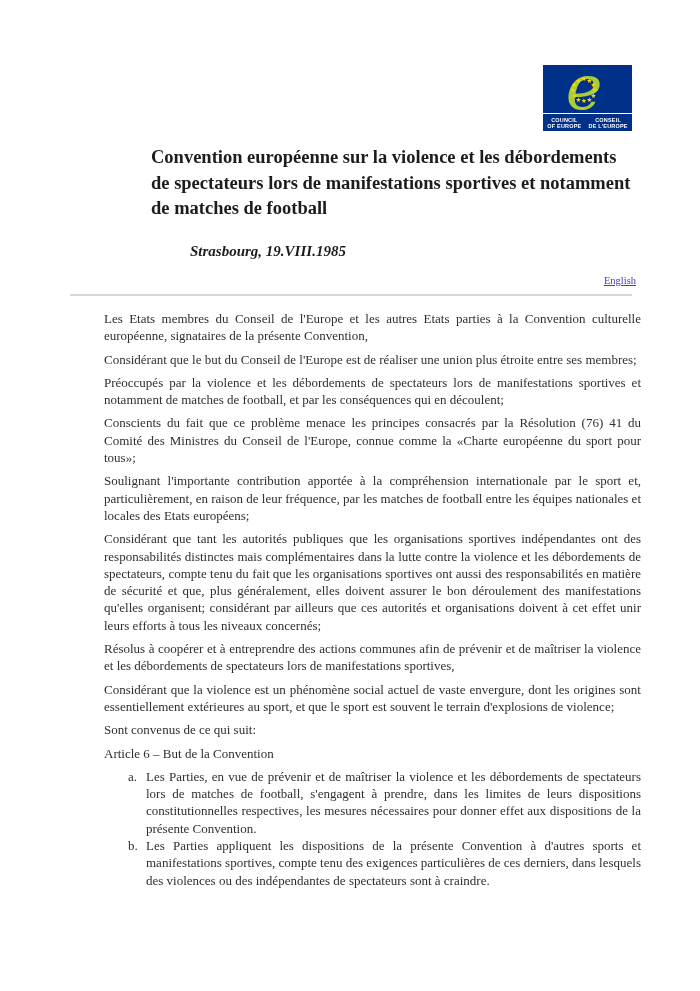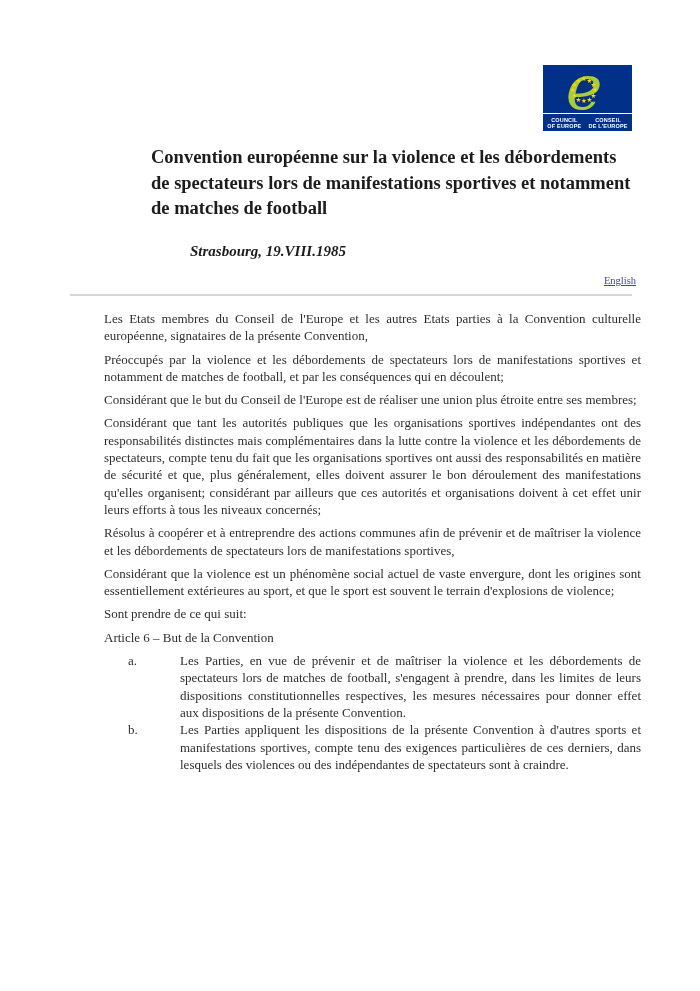--- a/index.html
+++ b/index.html
@@ -99,21 +99,20 @@
     margin-bottom: 0;
   }
   .list-item .marker {
     flex: 0 0 18px;
     margin-left: 24px;
     text-align: left;
   }
   .list-item .li-text {
     flex: 1;
     text-align: justify;
-    margin-left: 34px;
   }
 </style>
 </head>
 <body>
 
 <div class="page">
 
   <div class="logo">
     <svg class="logo-emblem" width="89" height="48" viewBox="0 0 89 48" xmlns="http://www.w3.org/2000/svg">
       <rect x="0" y="0" width="89" height="48" fill="#003087"></rect>
@@ -148,26 +147,28 @@
   <h1 class="title">Convention européenne sur la violence et les débordements de spectateurs lors de manifestations sportives et notamment de matches de football</h1>
 
   <div class="subtitle">Strasbourg, 19.VIII.1985</div>
 
   <a class="lang-link" href="#">English</a>
 
   <div class="rule"></div>
 
   <div class="doc-body">
     <p>Les Etats membres du Conseil de l'Europe et les autres Etats parties à la Convention culturelle européenne, signataires de la présente Convention,</p>
+    <p>Considérant que le but du Conseil de l'Europe est de réaliser une union plus étroite entre ses membres;</p>
     <p>Préoccupés par la violence et les débordements de spectateurs lors de manifestations sportives et notamment de matches de football, et par les conséquences qui en découlent;</p>
-    <p>Considérant que le but du Conseil de l'Europe est de réaliser une union plus étroite entre ses membres;</p>
+    <p>Conscients du fait que ce problème menace les principes consacrés par la Résolution (76) 41 du Comité des Ministres du Conseil de l'Europe, connue comme la «Charte européenne du sport pour tous»;</p>
+    <p>Soulignant l'importante contribution apportée à la compréhension internationale par le sport et, particulièrement, en raison de leur fréquence, par les matches de football entre les équipes nationales et locales des Etats européens;</p>
     <p>Considérant que tant les autorités publiques que les organisations sportives indépendantes ont des responsabilités distinctes mais complémentaires dans la lutte contre la violence et les débordements de spectateurs, compte tenu du fait que les organisations sportives ont aussi des responsabilités en matière de sécurité et que, plus généralement, elles doivent assurer le bon déroulement des manifestations qu'elles organisent; considérant par ailleurs que ces autorités et organisations doivent à cet effet unir leurs efforts à tous les niveaux concernés;</p>
     <p>Résolus à coopérer et à entreprendre des actions communes afin de prévenir et de maîtriser la violence et les débordements de spectateurs lors de manifestations sportives,</p>
     <p>Considérant que la violence est un phénomène social actuel de vaste envergure, dont les origines sont essentiellement extérieures au sport, et que le sport est souvent le terrain d'explosions de violence;</p>
-    <p class="clause">Sont prendre de ce qui suit:</p>
+    <p class="clause">Sont convenus de ce qui suit:</p>
     <p class="article-heading">Article 6 – But de la Convention</p>
     <div class="list-item">
       <span class="marker">a.</span>
       <span class="li-text">Les Parties, en vue de prévenir et de maîtriser la violence et les débordements de spectateurs lors de matches de football, s'engagent à prendre, dans les limites de leurs dispositions constitutionnelles respectives, les mesures nécessaires pour donner effet aux dispositions de la présente Convention.</span>
     </div>
     <div class="list-item">
       <span class="marker">b.</span>
       <span class="li-text">Les Parties appliquent les dispositions de la présente Convention à d'autres sports et manifestations sportives, compte tenu des exigences particulières de ces derniers, dans lesquels des violences ou des indépendantes de spectateurs sont à craindre.</span>
     </div>
   </div>

